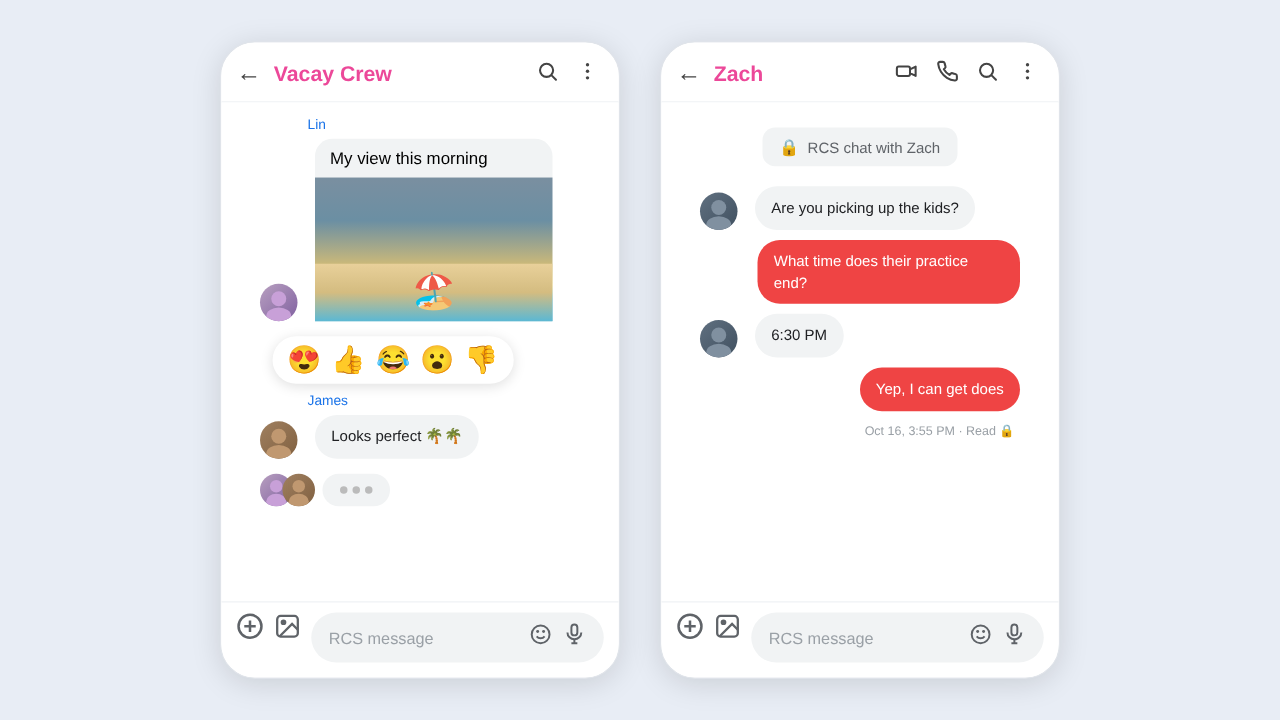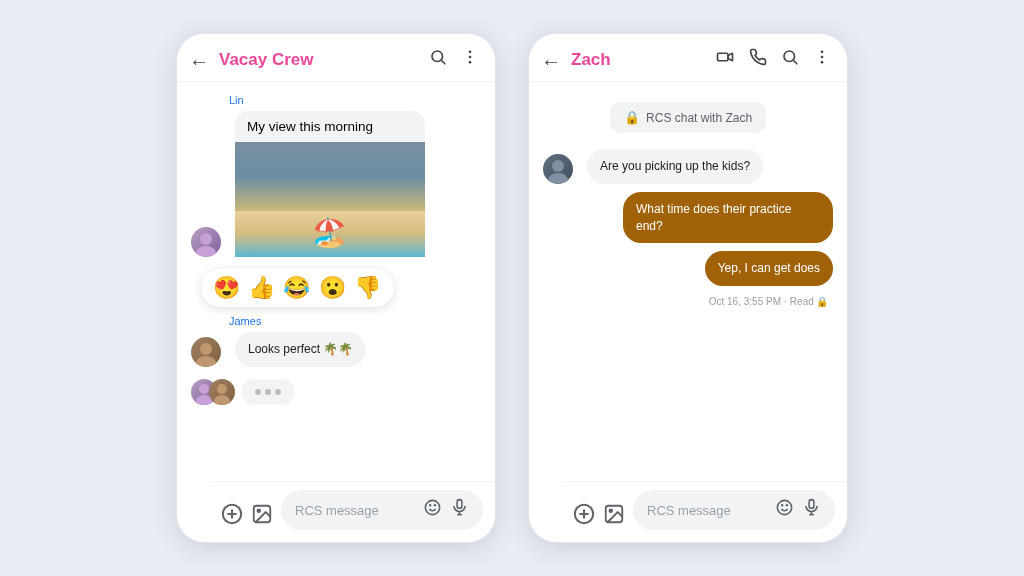--- a/index.html
+++ b/index.html
@@ -58,21 +58,21 @@
     }
     .header-icon {
       font-size: 18px;
       color: #444;
       cursor: pointer;
     }
     
     .chat-body {
       flex: 1;
       overflow-y: auto;
-      padding: 12px 14px;
+      padding: 12px 31px;
       display: flex;
       flex-direction: column;
       gap: 8px;
       background: #fff;
     }
     
     .msg-group {
       display: flex;
       flex-direction: column;
       gap: 3px;
@@ -107,21 +107,21 @@
     .bubble {
       max-width: 210px;
       padding: 9px 13px;
       border-radius: 18px;
       font-size: 12px;
       line-height: 1.4;
       color: #202124;
       background: #f1f3f4;
     }
     .bubble.outgoing {
-      background: #a16207;
+      background: #ef4444;
       color: #fff;
       border-radius: 18px;
     }
     .bubble-img-top {
       background: #f1f3f4;
       padding: 8px 12px;
       font-size: 13.5px;
       border-radius: 14px 14px 0 0;
     }
     .beach-img {
@@ -201,26 +201,25 @@
       align-items: center;
     }
     .dot {
       width: 6px; height: 6px;
       border-radius: 50%;
       background: #bbb;
     }
     
     .chat-input-bar {
       display: flex;
-      align-items: flex-end;
+      align-items: flex-start;
       padding: 8px 12px 12px;
       gap: 8px;
       border-top: 1px solid #f0f2f5;
       background: #fff;
-      margin-left: 32px;
     }
     .input-icon {
       font-size: 20px;
       color: #5f6368;
       cursor: pointer;
       flex-shrink: 0;
     }
     .input-field {
       flex: 1;
       background: #f1f3f4;
@@ -428,20 +427,31 @@
           <span>Are you picking up the kids?</span>
         </div>
       </div>
 
       <div class="msg-row outgoing">
         <div class="bubble outgoing">
           <span>What time does their practice end?</span>
         </div>
       </div>
 
+      <div class="msg-row">
+        <div class="avatar" style="background: linear-gradient(135deg, #607080, #405060); align-self: flex-end;">
+          <svg width="30" height="30" viewBox="0 0 30 30">
+              <circle cx="15" cy="12" r="6" fill="#8090a0"></circle>
+              <ellipse cx="15" cy="26" rx="10" ry="7" fill="#8090a0"></ellipse>
+            </svg>
+        </div>
+        <div class="bubble">
+          <span>6:30 PM</span>
+        </div>
+      </div>
 
       <div class="msg-row outgoing">
         <div class="bubble outgoing">
           <span>Yep, I can get does</span>
         </div>
       </div>
       <div class="msg-timestamp">Oct 16, 3:55 PM · Read 🔒</div>
 
     </div>
 

